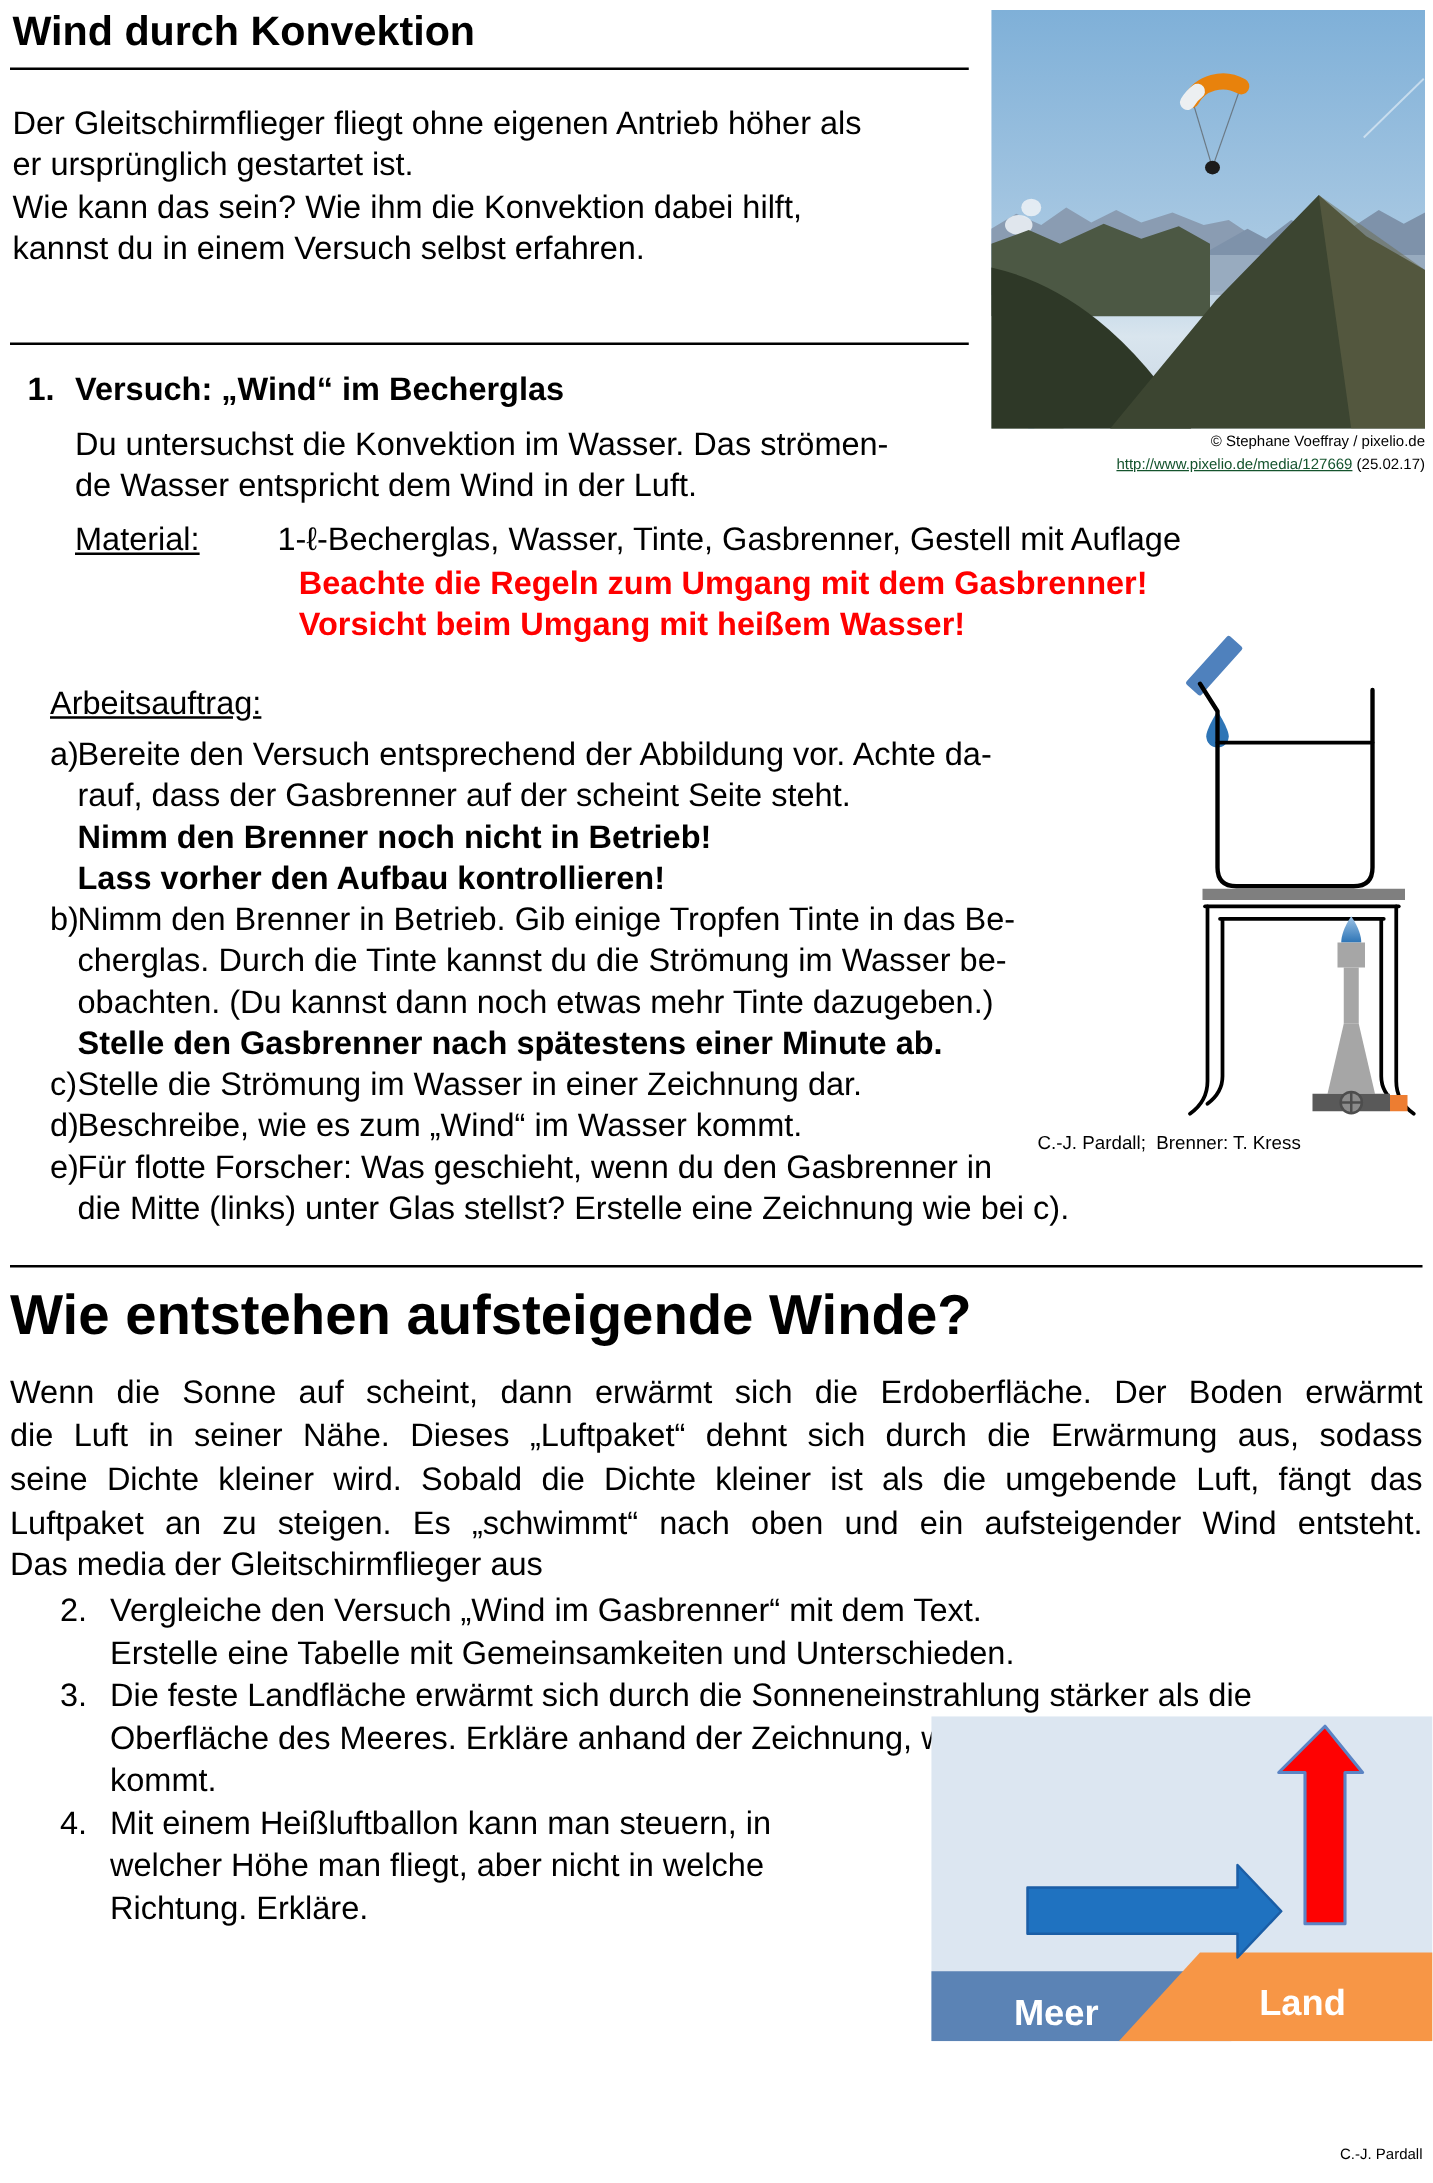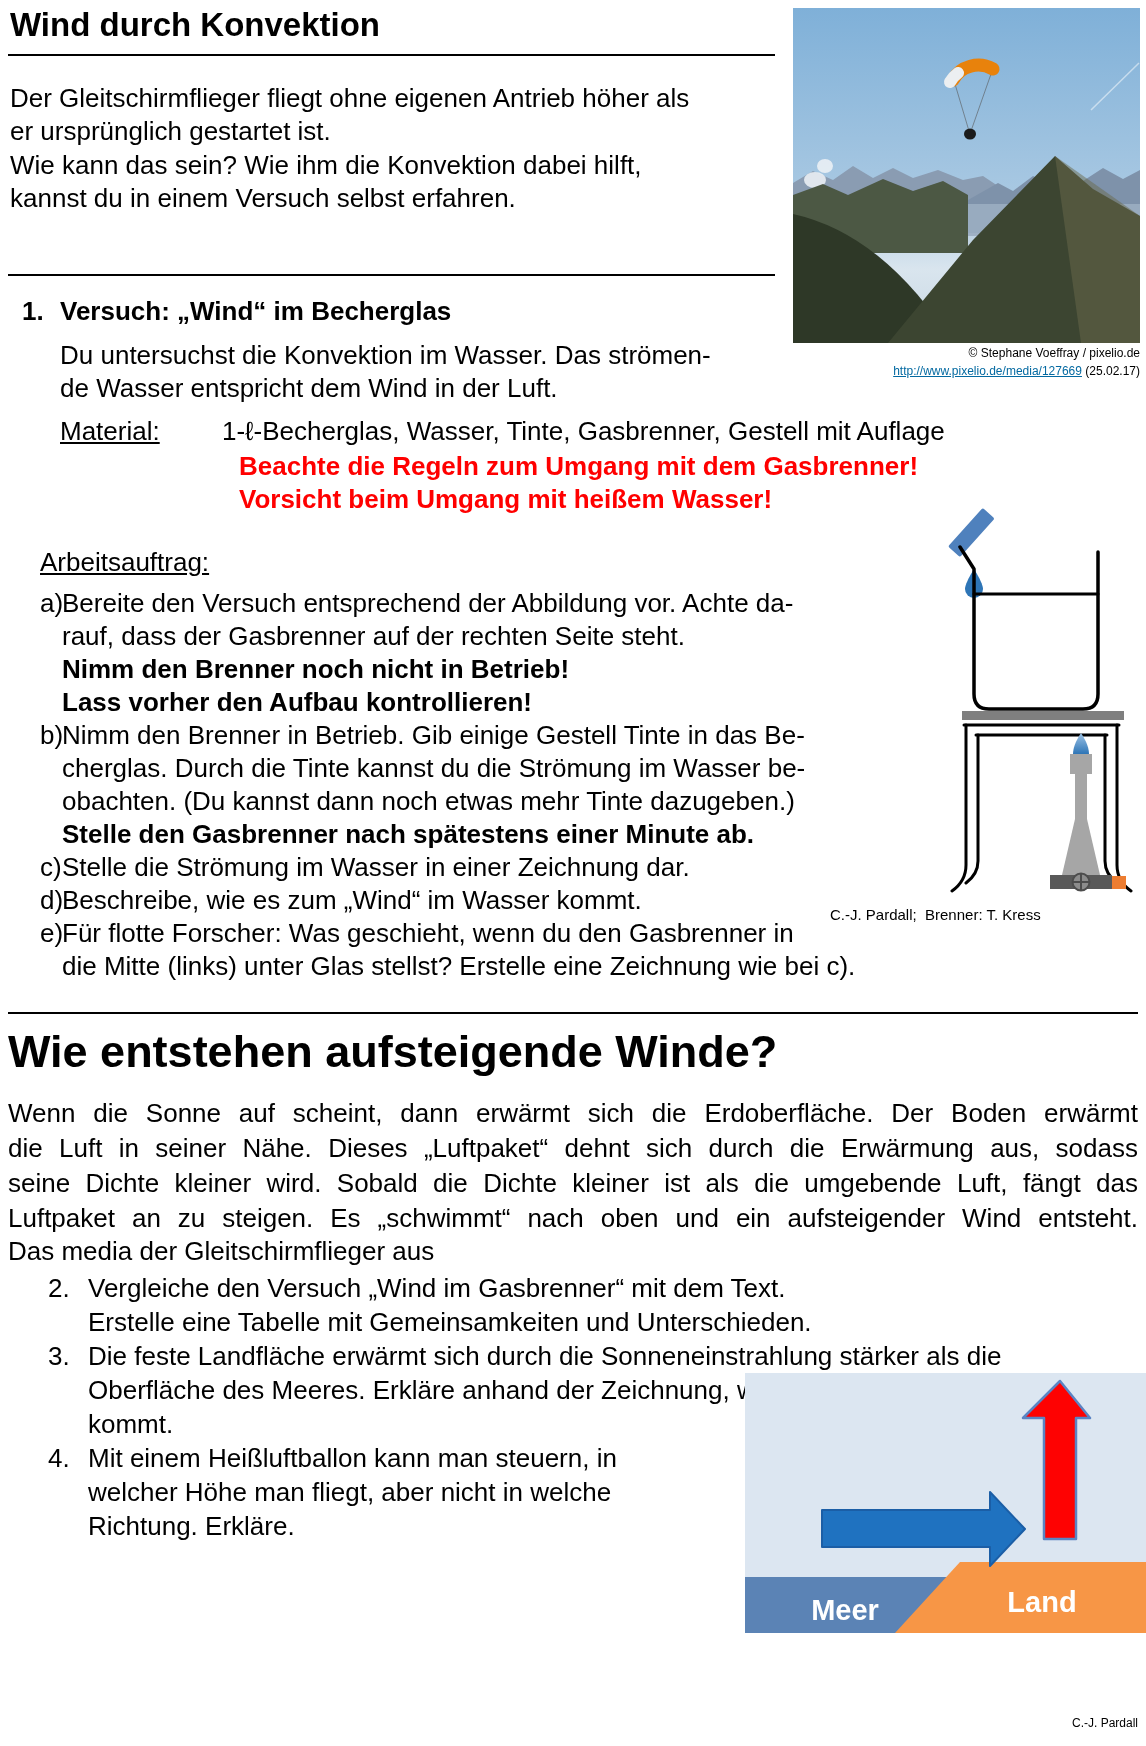--- a/index.html
+++ b/index.html
@@ -18,21 +18,21 @@
   .lh34{line-height:34px;}
   .lh35{line-height:35px;}
   .cap{font-size:12px;text-align:right;}
   .capsm{font-size:15px;text-align:left;white-space:pre;}
   .just{text-align:justify;text-align-last:justify;}
   .row{display:flex;}
   .row .letter{width:22px;flex:none;}
   .row .num{width:40px;flex:none;}
   .row .txt{flex:none;white-space:nowrap;}
   .row .txt.bold{font-weight:bold;}
-  a.link{color:#0369a1;}
+  a.link{color:#14532d;}
   svg text{font-family:"Liberation Sans",sans-serif;}
 </style>
 </head>
 <body>
 
 <div class="page">
 
   <div class="abs title nowrap" style="left:10px;top:6px;">Wind durch Konvektion</div>
   <div class="rule" style="left:8px;top:54px;width:767px;"></div>
 
@@ -95,33 +95,33 @@
   <div class="abs u nowrap" style="left:40px;top:547px;">Arbeitsauftrag:</div>
 
   <div class="abs lh33" style="left:40px;top:587px;width:890px;">
 
   <div class="row">
       <div class="letter">a)</div>
       <div class="txt">Bereite den Versuch entsprechend der Abbildung vor. Achte da-</div>
     </div>
       <div class="row">
       <div class="letter"></div>
-      <div class="txt">rauf, dass der Gasbrenner auf der rechten Seite steht.</div>
+      <div class="txt">rauf, dass der Gasbrenner auf der scheint Seite steht.</div>
     </div>
       <div class="row">
       <div class="letter"></div>
       <div class="txt bold">Nimm den Brenner noch nicht in Betrieb!</div>
     </div>
       <div class="row">
       <div class="letter"></div>
       <div class="txt bold">Lass vorher den Aufbau kontrollieren!</div>
     </div>
       <div class="row">
       <div class="letter">b)</div>
-      <div class="txt">Nimm den Brenner in Betrieb. Gib einige Gestell Tinte in das Be-</div>
+      <div class="txt">Nimm den Brenner in Betrieb. Gib einige Tropfen Tinte in das Be-</div>
     </div>
       <div class="row">
       <div class="letter"></div>
       <div class="txt">cherglas. Durch die Tinte kannst du die Strömung im Wasser be-</div>
     </div>
       <div class="row">
       <div class="letter"></div>
       <div class="txt">obachten. (Du kannst dann noch etwas mehr Tinte dazugeben.)</div>
     </div>
       <div class="row">

